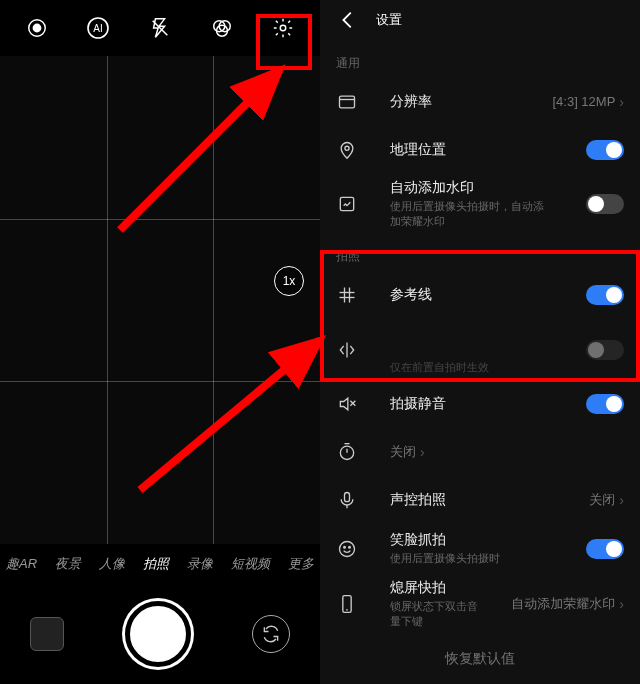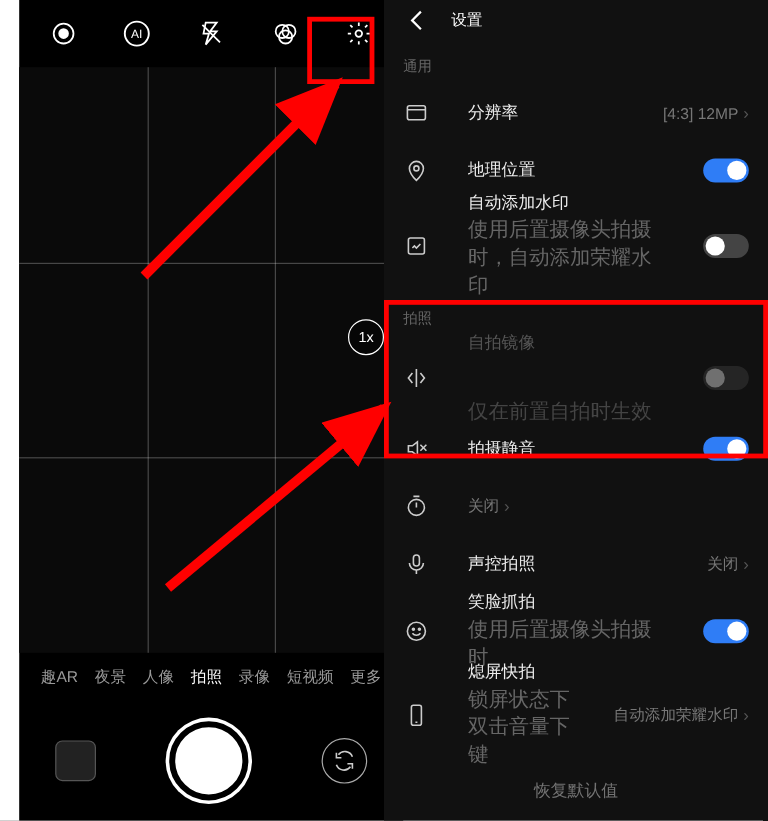--- a/index.html
+++ b/index.html
@@ -11,21 +11,21 @@
     overflow: hidden;
     position: relative;
   }
   .screen {
     position: absolute;
     background: #000;
     color: #fff;
   }
   
   .camera {
-    left: 16px; top: 0;
+    left: 0; top: 0;
     width: 320px;
     height: 684px;
     display: flex;
     flex-direction: column;
   }
   .top-icons {
     height: 56px;
     display: flex;
     align-items: center;
     justify-content: space-around;
@@ -52,23 +52,24 @@
     border-radius: 50%;
     display: flex; align-items: center; justify-content: center;
     font-size: 12px;
     background: rgba(0,0,0,0.4);
   }
   .modes {
     height: 40px;
     display: flex;
     align-items: center;
     justify-content: space-between;
-    padding: 0 16px;
+    padding: 0 4px;
     font-size: 13px;
     color: #999;
+    font-style: italic;
   }
   .modes span { padding: 0 2px; }
   .modes .active { color: #fff; }
   .bottom-bar {
     height: 100px;
     display: flex;
     align-items: center;
     justify-content: space-around;
   }
   .thumb {
@@ -128,21 +129,21 @@
     min-height: 48px;
   }
   .row .ric {
     width: 22px; height: 22px;
     display: flex; align-items: center; justify-content: center;
     color: #ccc;
     flex-shrink: 0;
   }
   .row .texts { flex: 1; min-width: 0; }
   .row .label { font-size: 14px; color: #eee; }
-  .row .sub { font-size: 17px; color: #666; margin-top: 2px; }
+  .row .sub { font-size: 11px; color: #666; margin-top: 2px; }
   .row .value { font-size: 13px; color: #777; display: flex; align-items:center; gap:4px;text-align:right;}
   .chev { color:#555; font-size:14px; }
   .toggle {
     width: 38px; height: 20px;
     border-radius: 10px;
     position: relative;
     flex-shrink: 0;
   }
   .toggle::after {
     content: "";
@@ -299,31 +300,44 @@
       </div>
     <div class="texts">
       <div class="label">自动添加水印</div>
       <div class="sub">使用后置摄像头拍摄时，自动添加荣耀水印</div>
     </div>
     <div class="toggle off"></div>
   </div>
 
   <div class="section-label">拍照</div>
 
+  <div class="row">
+    <div class="ric">
+        <svg width="20" height="20" viewBox="0 0 24 24" fill="none" stroke="currentColor" stroke-width="1.6">
+          <line x1="9" y1="3" x2="9" y2="21"></line>
+          <line x1="15" y1="3" x2="15" y2="21"></line>
+          <line x1="3" y1="9" x2="21" y2="9"></line>
+          <line x1="3" y1="15" x2="21" y2="15"></line>
+        </svg>
+      </div>
+    <div class="texts">
+        <div class="label">参考线</div>
+      </div>
+    <div class="toggle on"></div>
+  </div>
 
   <div class="row disabled">
     <div class="ric">
         <svg width="20" height="20" viewBox="0 0 24 24" fill="none" stroke="currentColor" stroke-width="1.6">
           <path d="M12 3v18"></path>
           <path d="M8 7l-4 5 4 5"></path>
           <path d="M16 7l4 5-4 5"></path>
         </svg>
       </div>
     <div class="texts">
-      <div class="label">自拍镜像</div>
       <div class="sub">仅在前置自拍时生效</div>
     </div>
     <div class="toggle off"></div>
   </div>
 
   <div class="row">
     <div class="ric">
         <svg width="20" height="20" viewBox="0 0 24 24" fill="none" stroke="currentColor" stroke-width="1.6">
           <path d="M4 9v6h4l5 4V5L8 9H4z"></path>
           <line x1="16" y1="8" x2="22" y2="14"></line>

